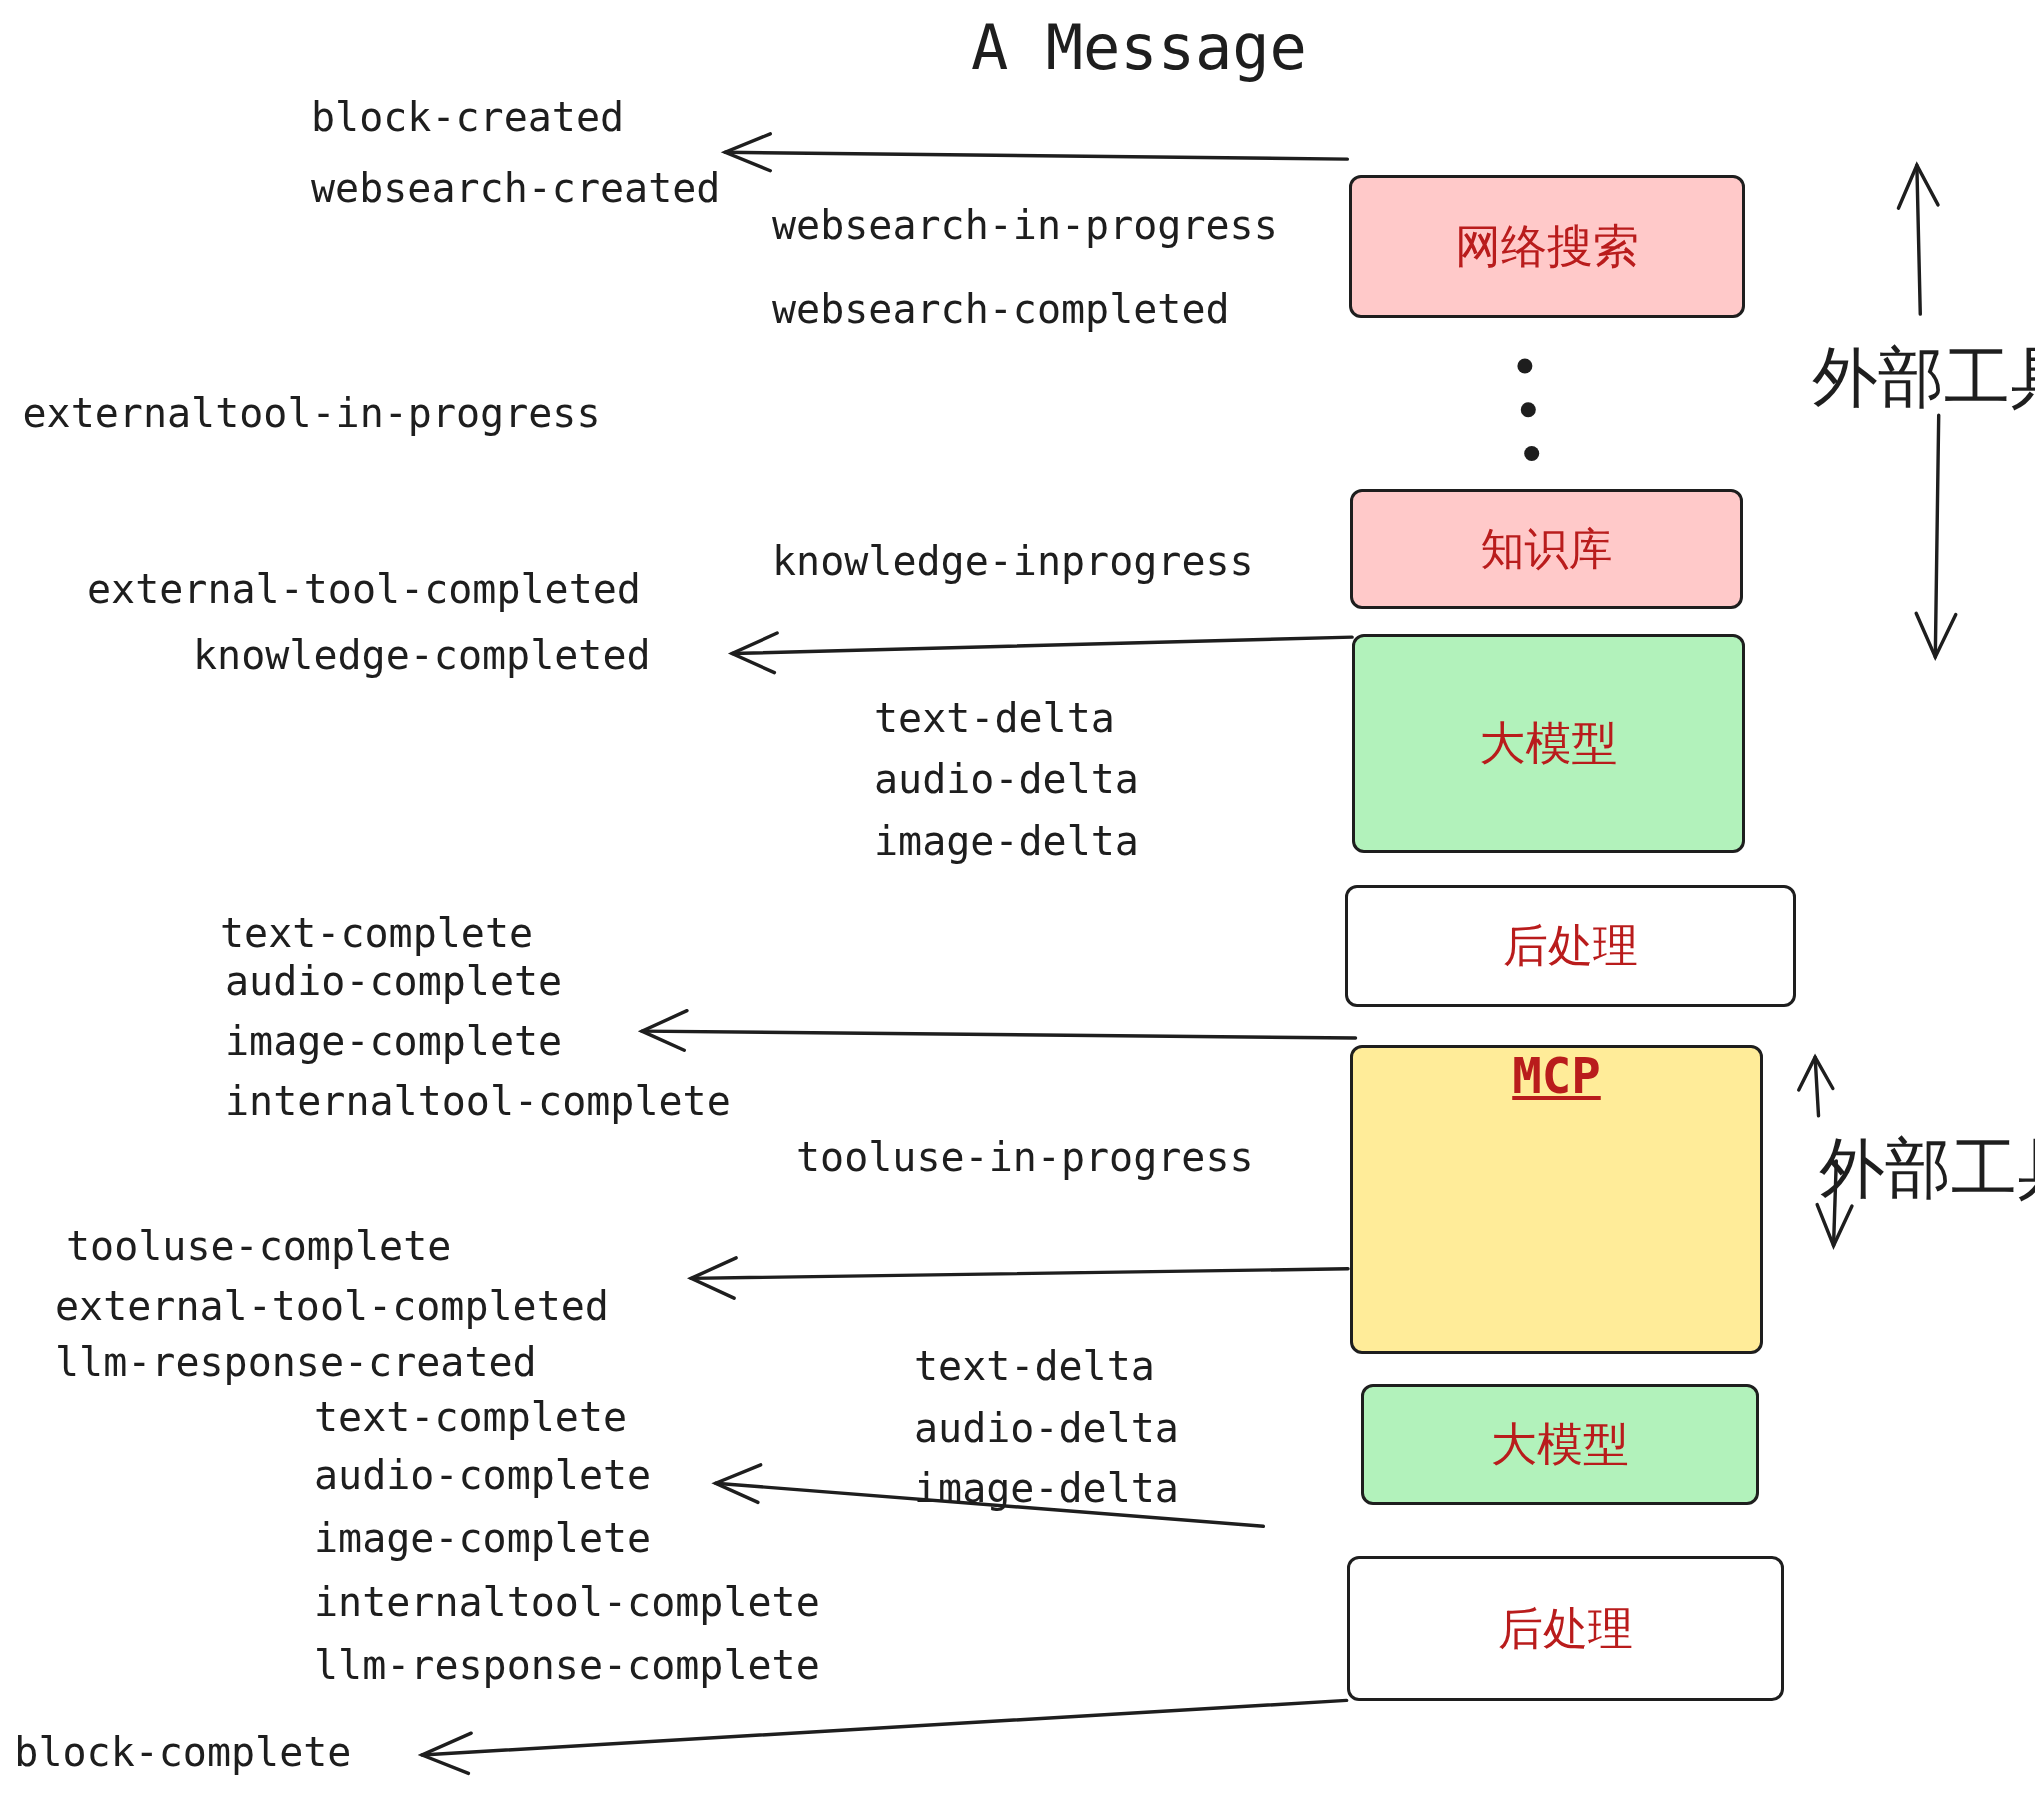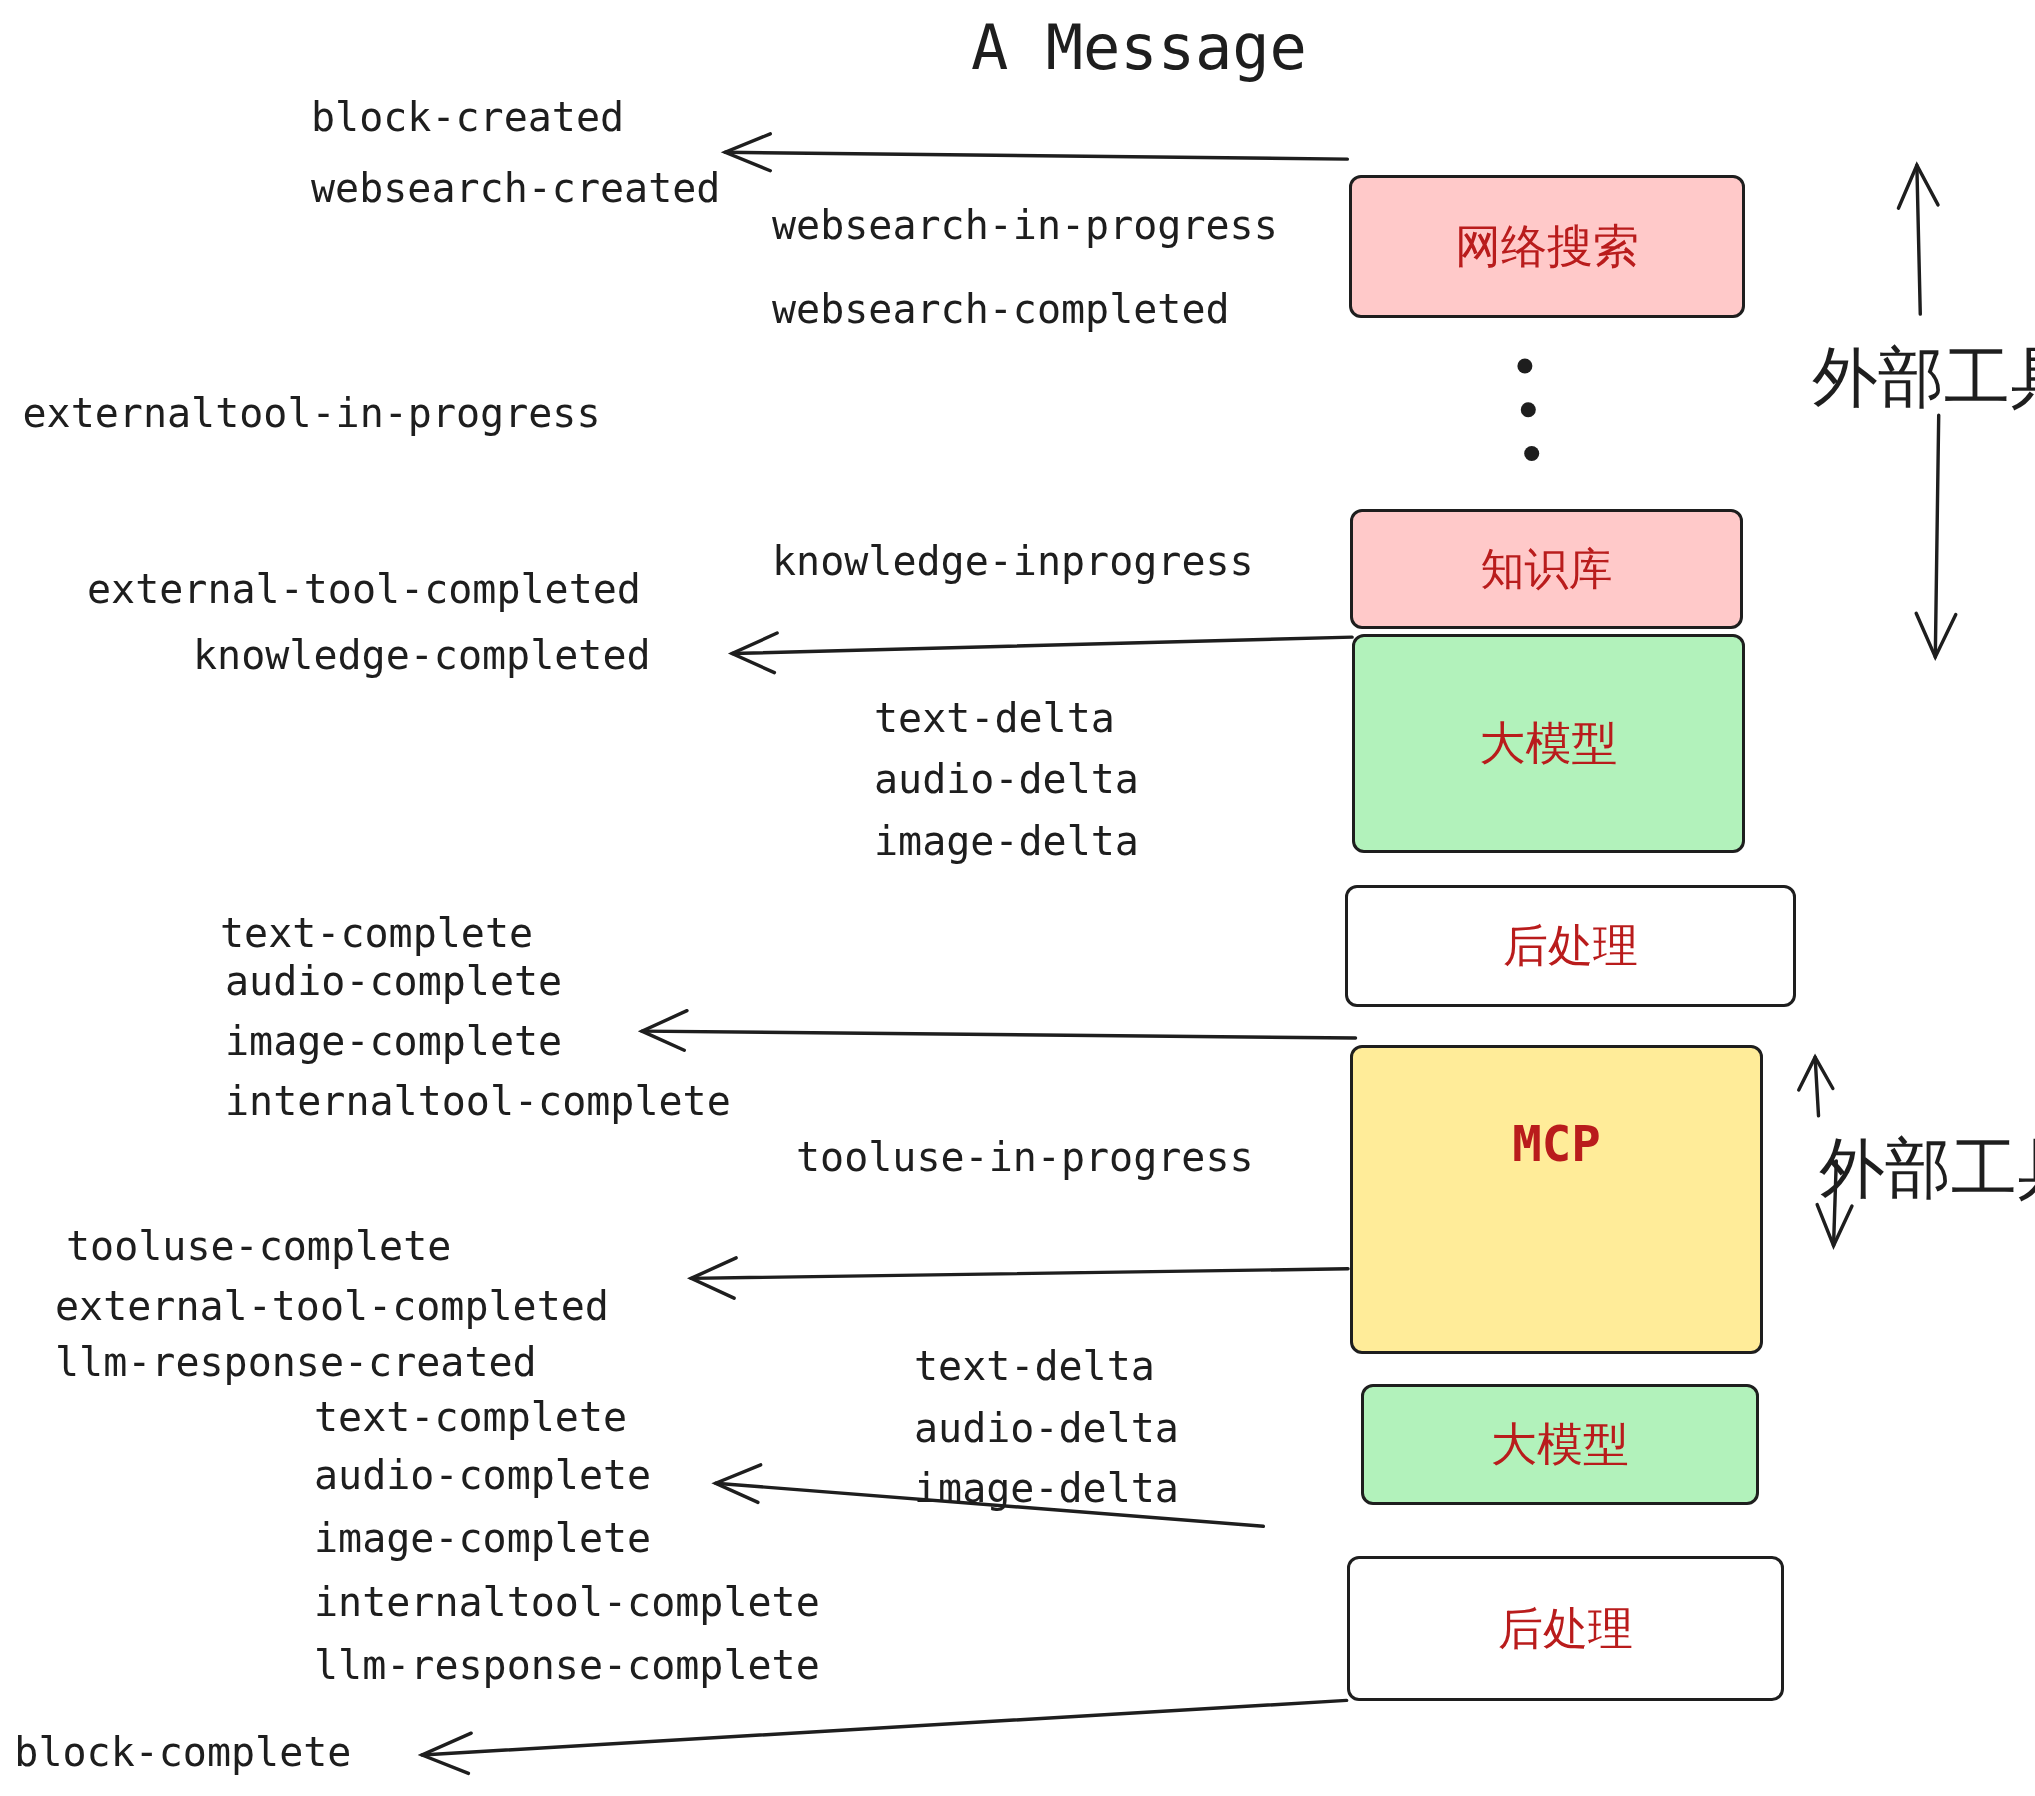--- a/index.html
+++ b/index.html
@@ -15,21 +15,21 @@
   }
   .title{font-size:62px;}
   .bx{
     position:absolute;z-index:2;border:3.4px solid #1e1e1e;border-radius:12px;
     display:flex;align-items:center;justify-content:center;
     font-family:"DejaVu Sans","Liberation Sans",sans-serif;
     font-size:45px;color:#b91c1c;box-sizing:border-box;
   }
   .bx.mcp{
     font-family:"DejaVu Sans Mono","Liberation Mono",monospace;
-    font-weight:600;font-size:49px;align-items:flex-start;padding-top:68px;
+    font-weight:600;font-size:49px;align-items:flex-start;text-decoration:underline;
   }
   .side{
     position:absolute;z-index:2;font-size:66px;white-space:nowrap;
     font-family:"DejaVu Sans","Liberation Sans",sans-serif;color:#1e1e1e;
   }
 </style>
 </head>
 <body>
 
 <div class="canvas">
@@ -121,21 +121,21 @@
   <div class="t" style="left:914px;top:1467px">image-delta</div>
 
   <div class="t" style="left:314px;top:1396px">text-complete</div>
   <div class="t" style="left:314px;top:1454px">audio-complete</div>
   <div class="t" style="left:314px;top:1517px">image-complete</div>
   <div class="t" style="left:314px;top:1581px">internaltool-complete</div>
   <div class="t" style="left:314px;top:1644px">llm-response-complete</div>
   <div class="t" style="left:14.3px;top:1731px">block-complete</div>
 
   <div class="bx" style="left: 1349px; top: 175px; width: 396px; height: 143px; font-size: 46px; background-color: rgb(255, 201, 201);">网络搜索</div>
-  <div class="bx" style="left: 1350px; top: 509px; width: 393px; height: 120px; font-size: 44px; background-color: rgb(255, 201, 201);">知识库</div>
+  <div class="bx" style="left: 1350px; top: 489px; width: 393px; height: 120px; font-size: 44px; background-color: rgb(255, 201, 201);">知识库</div>
   <div class="bx" style="left: 1352px; top: 634px; width: 393px; height: 219px; font-size: 46px; background-color: rgb(178, 242, 187);">大模型</div>
   <div class="bx" style="left: 1345px; top: 885px; width: 451px; height: 122px; background-color: rgb(255, 255, 255);">后处理</div>
   <div class="bx mcp" style="left: 1350px; top: 1045px; width: 413px; height: 309px; background-color: rgb(255, 236, 153);">MCP</div>
   <div class="bx" style="left: 1361px; top: 1384px; width: 398px; height: 121px; font-size: 46px; background-color: rgb(178, 242, 187);">大模型</div>
   <div class="bx" style="left: 1347px; top: 1556px; width: 437px; height: 145px; background-color: rgb(255, 255, 255);">后处理</div>
 
   <div class="side" style="left:1812px;top:333px">外部工具</div>
   <div class="side" style="left:1819px;top:1124px">外部工具</div>
 
 </div>

